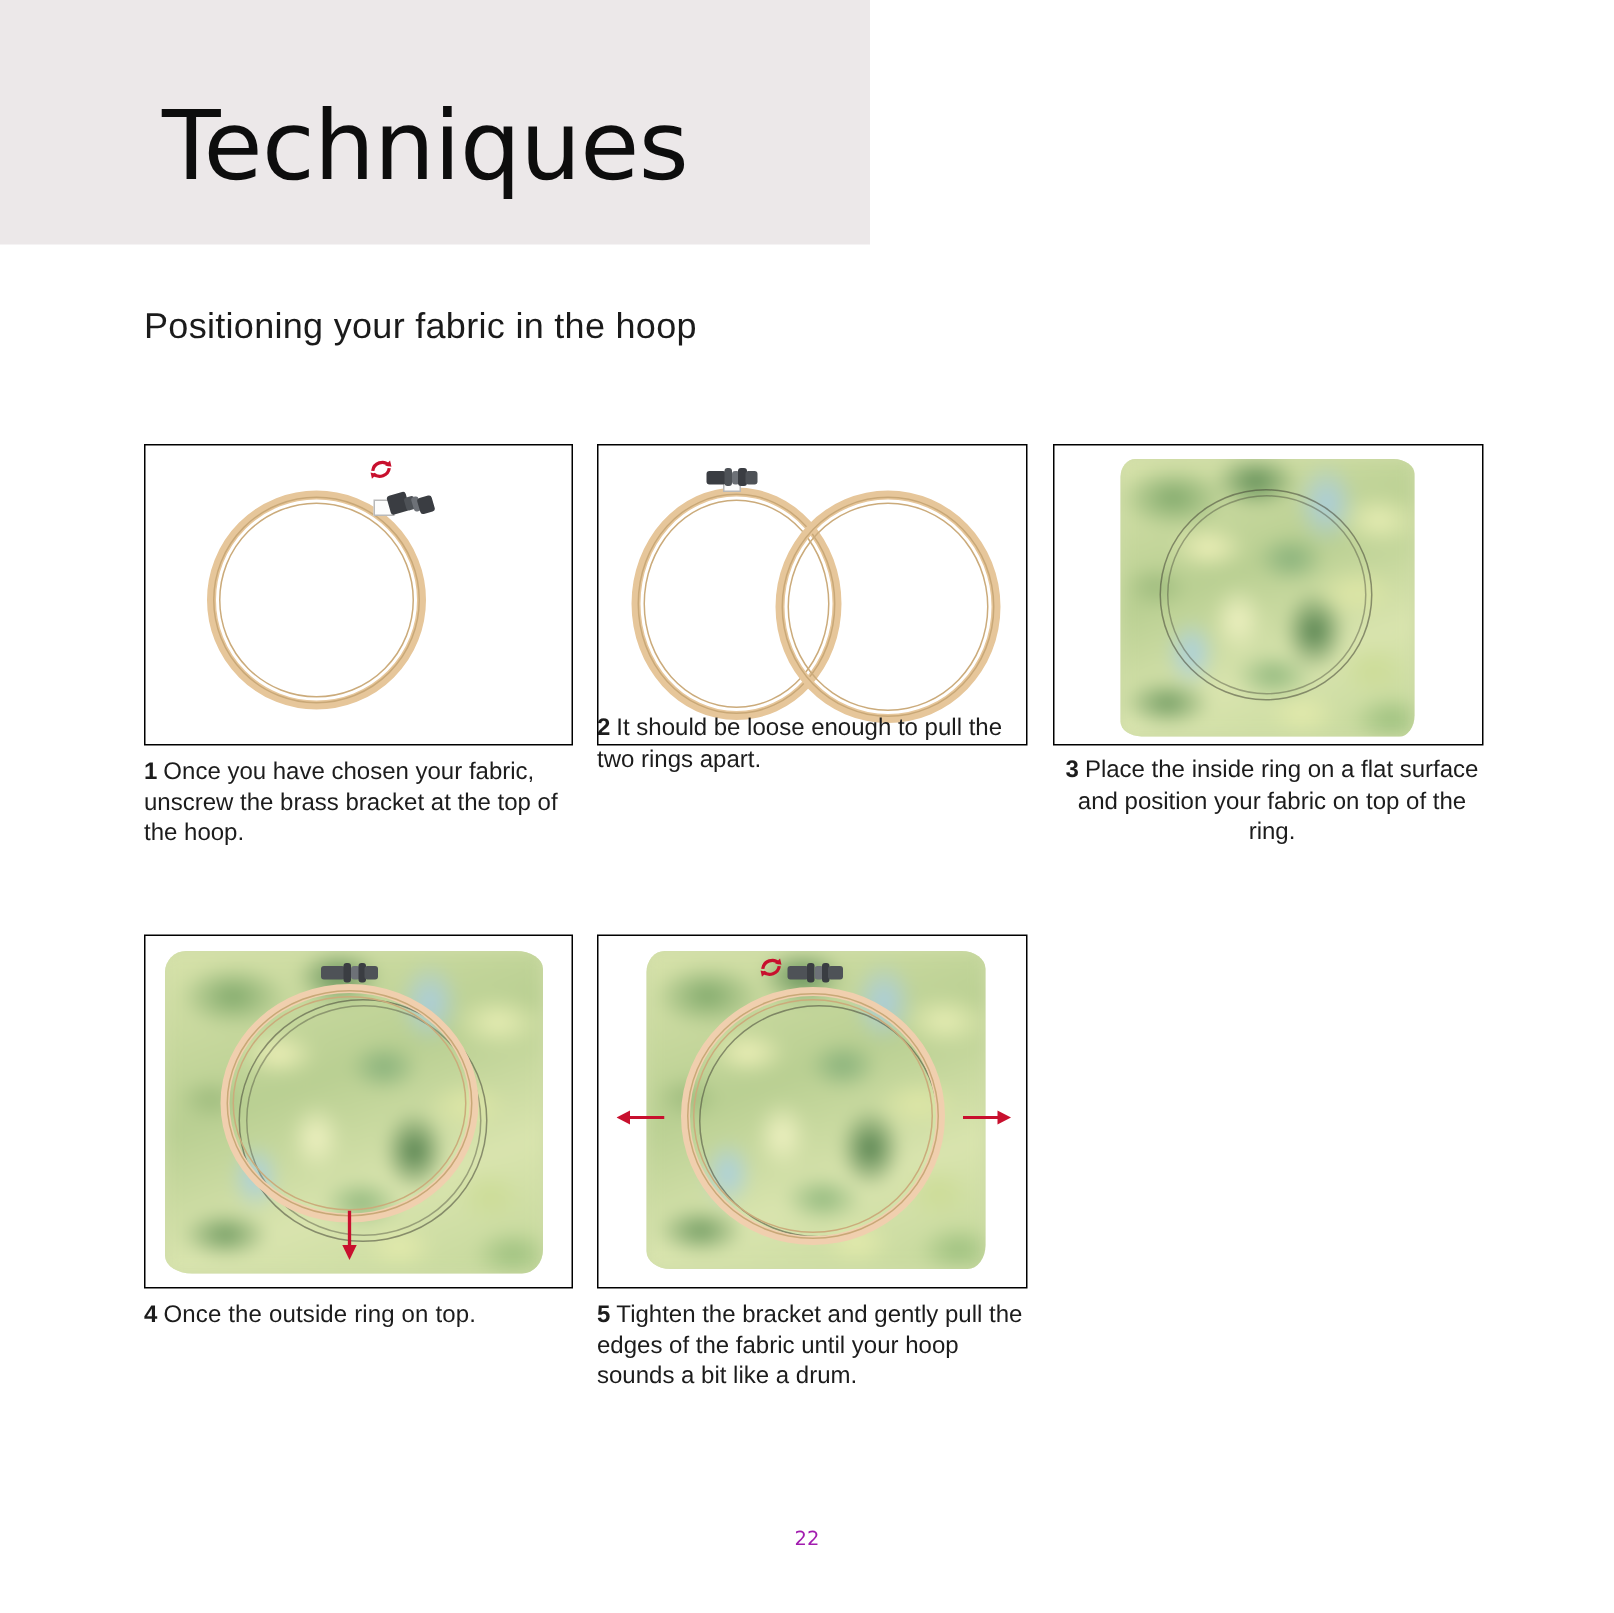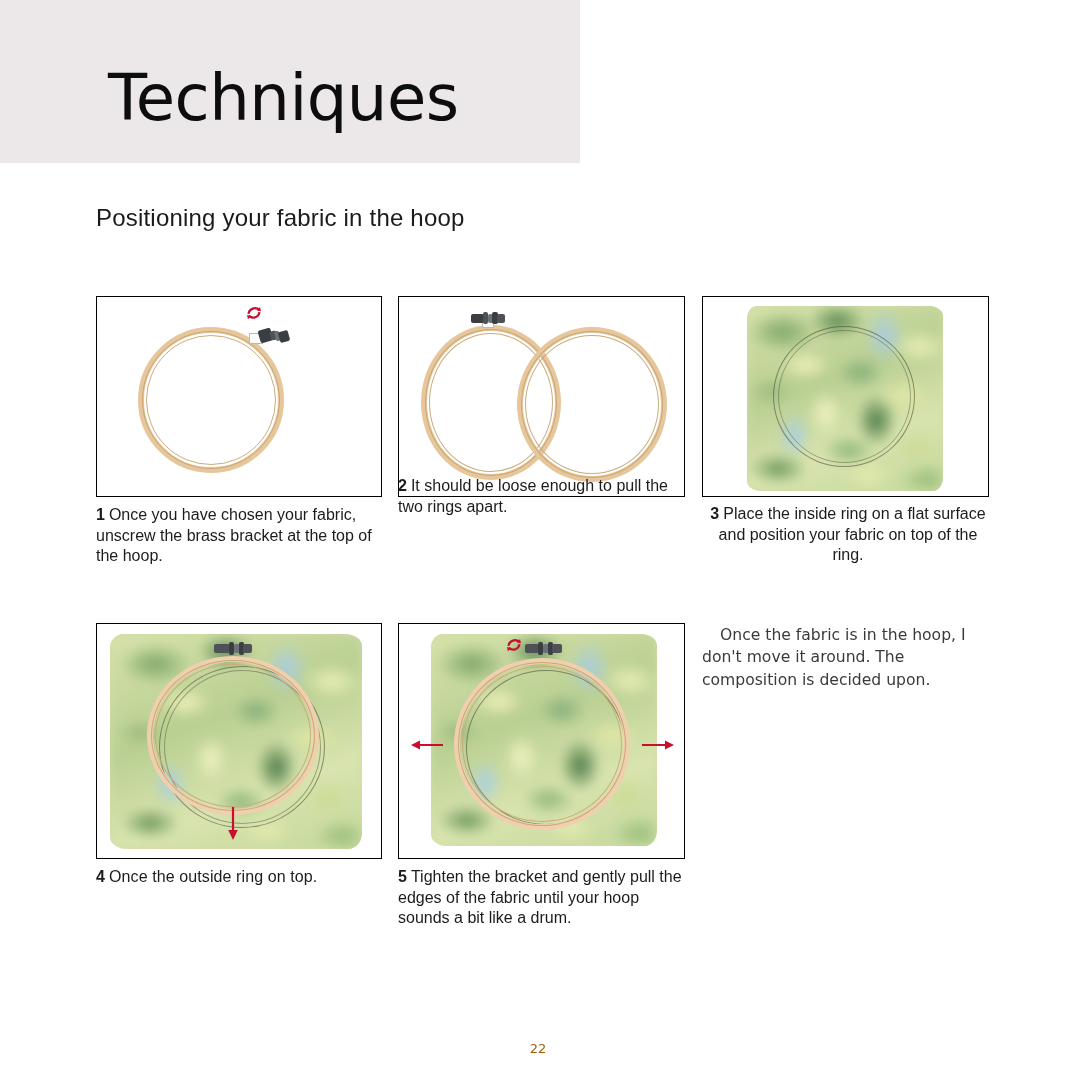--- a/index.html
+++ b/index.html
@@ -66,22 +66,22 @@
   .bodycol{
     position:absolute; left:702px; top:624px; width:292px;
     font-size:15.6px; line-height:22.4px; color:#3a3a3a;
     font-family:"DejaVu Sans", sans-serif;
   }
   .bodycol p{ margin:0; }
   .bodycol p.indent{ text-indent:18px; }
 
   
   .page-number{
-    position:absolute; left:0; top:1041px; width:1076px;
-    text-align:center; font-size:13px; color:#a16207;
+    position:absolute; left:0; top:1019px; width:1076px;
+    text-align:center; font-size:13px; color:#a21caf;
     font-family:"DejaVu Sans", sans-serif;
   }
 
   
   .art{ position:absolute; inset:0; }
 
   
   .ring{
     position:absolute; border-radius:50%;
     border:6px solid #e6c69a;
@@ -309,16 +309,15 @@
   <span class="cap4-inner">
     <b>4</b><span>Once the outside ring on top.</span>
   </span>
 </div>
 
 <div class="caption cap5">
   <b>5</b><span>Tighten the bracket and gently pull the edges of the fabric until your hoop sounds a bit like a drum.</span>
 </div>
 
 <div class="bodycol">
-  <p class="indent">Once the fabric is in the hoop, I don't move it around. The composition is decided upon.</p>
 </div>
 
 <div class="page-number">22</div>
 
 </body></html>

